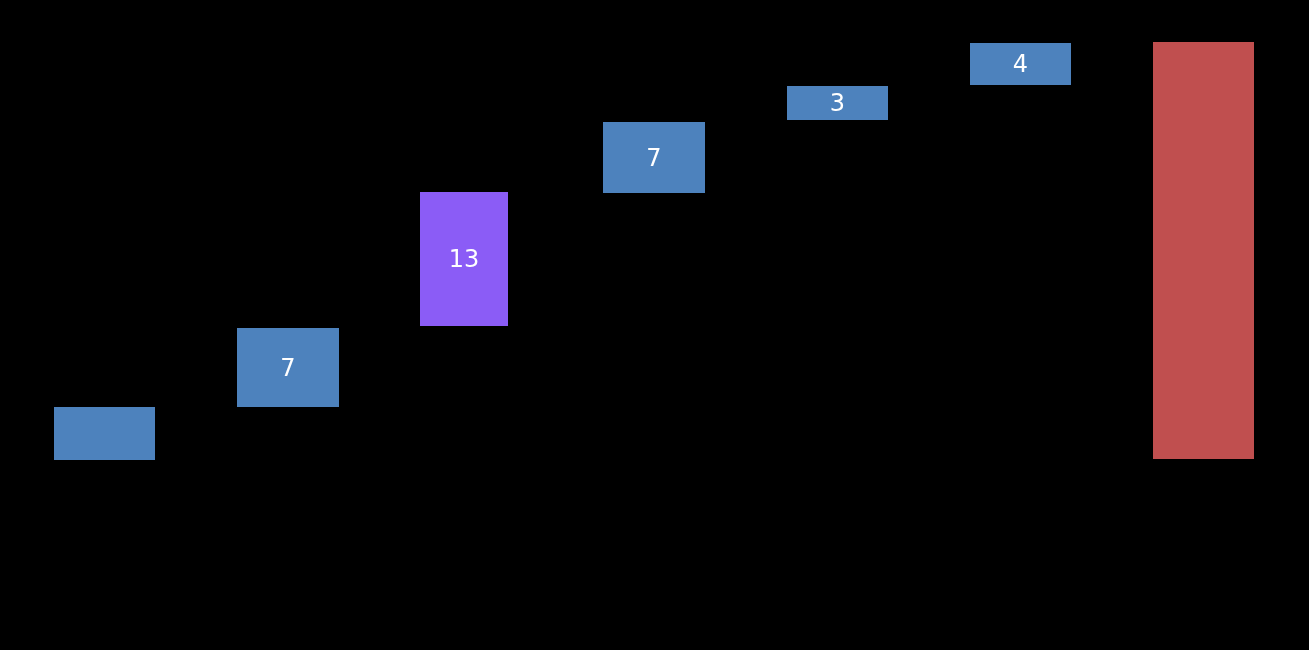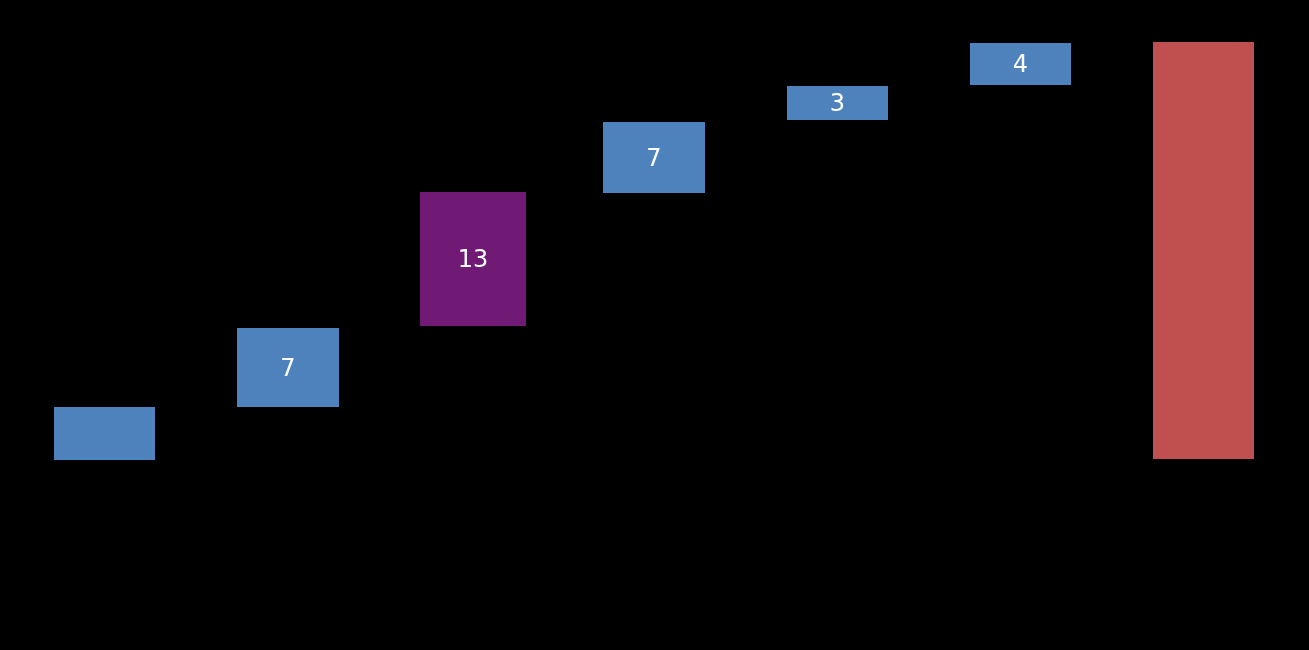--- a/index.html
+++ b/index.html
@@ -48,21 +48,21 @@
 <div id="chart-canvas" style="background: rgb(0, 0, 0);">
 
   <div class="bar" id="bar-0" style="left: 54px; top: 407px; width: 101px; height: 53px; background: rgb(77, 130, 189);">
     
   </div>
 
   <div class="bar" id="bar-1" style="left: 237px; top: 328px; width: 102px; height: 79px; background: rgb(77, 130, 189);">
     <span class="bar-label" style="color: rgb(255, 255, 255);">7</span>
   </div>
 
-  <div class="bar" id="bar-2" style="left: 420px; top: 192px; width: 106px; height: 134px; background: #701a75;">
+  <div class="bar" id="bar-2" style="left: 420px; top: 192px; width: 88px; height: 134px; background: #8b5cf6;">
     <span class="bar-label" style="color: rgb(255, 255, 255);">13</span>
   </div>
 
   <div class="bar" id="bar-3" style="left: 603px; top: 122px; width: 102px; height: 71px; background: rgb(77, 130, 189);">
     <span class="bar-label" style="color: rgb(255, 255, 255);">7</span>
   </div>
 
   <div class="bar" id="bar-4" style="left: 787px; top: 86px; width: 101px; height: 34px; background: rgb(77, 130, 189);">
     <span class="bar-label" style="color: rgb(255, 255, 255);">3</span>
   </div>

